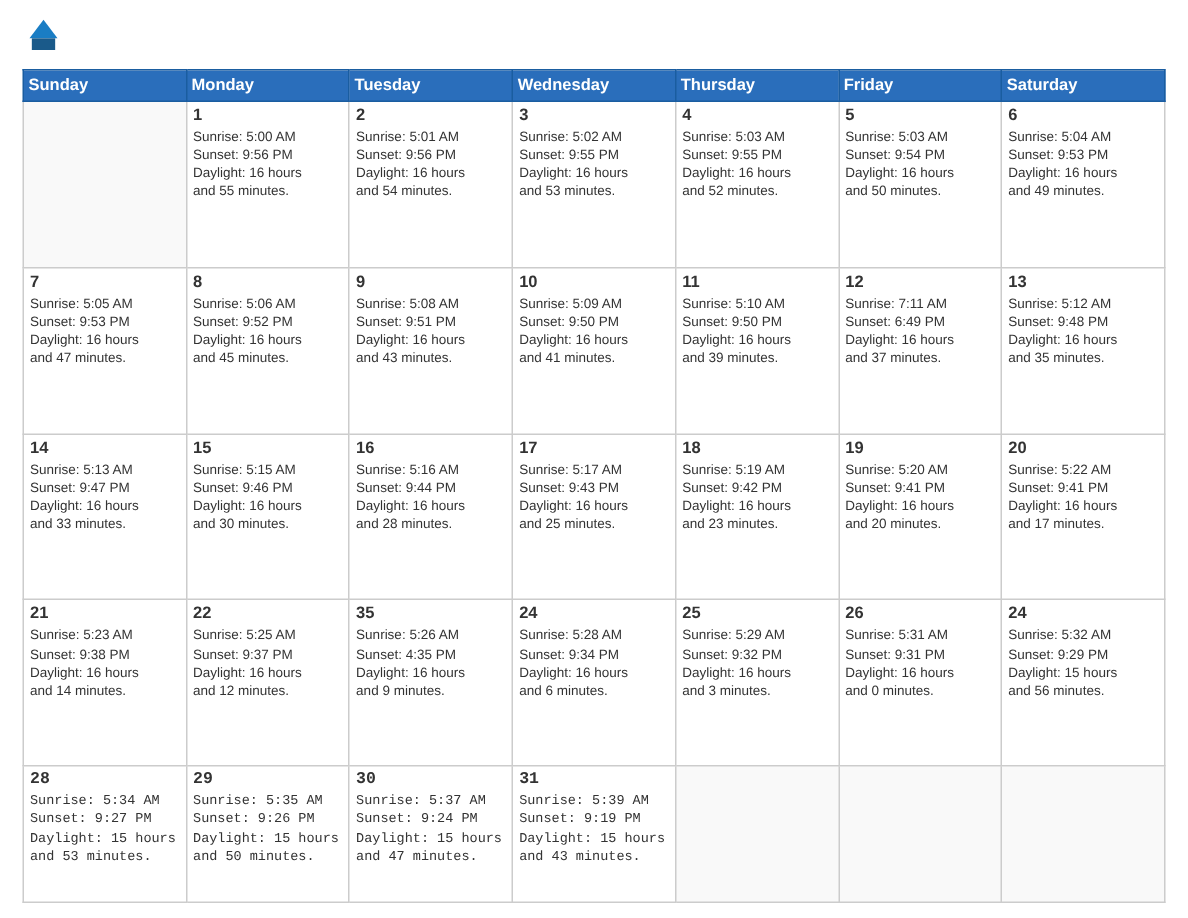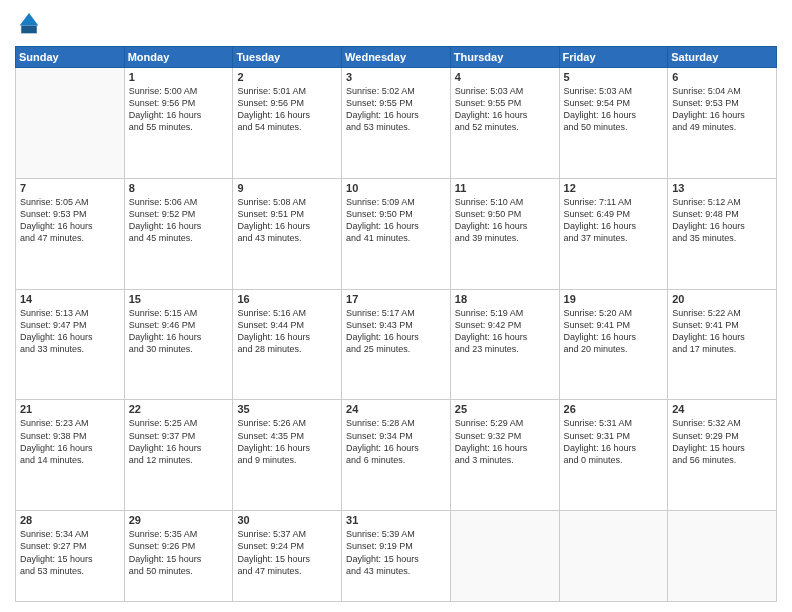--- a/index.html
+++ b/index.html
@@ -88,20 +88,21 @@
     .day-info {
       font-size: 9px;
       line-height: 1.35;
       color: #333;
     }
     .empty-cell {
       background: #f9f9f9;
     }
     .last-row td {
       height: 72px;
+      font-family: Liberation Mono, monospace;
     }
   </style>
 </head>
 <body>
 
 <div class="page">
   <div class="header">
     <div class="logo">
       <svg class="logo-icon" viewBox="0 0 36 36" xmlns="http://www.w3.org/2000/svg">
         <rect x="0" y="0" width="36" height="36" fill="white"></rect>

